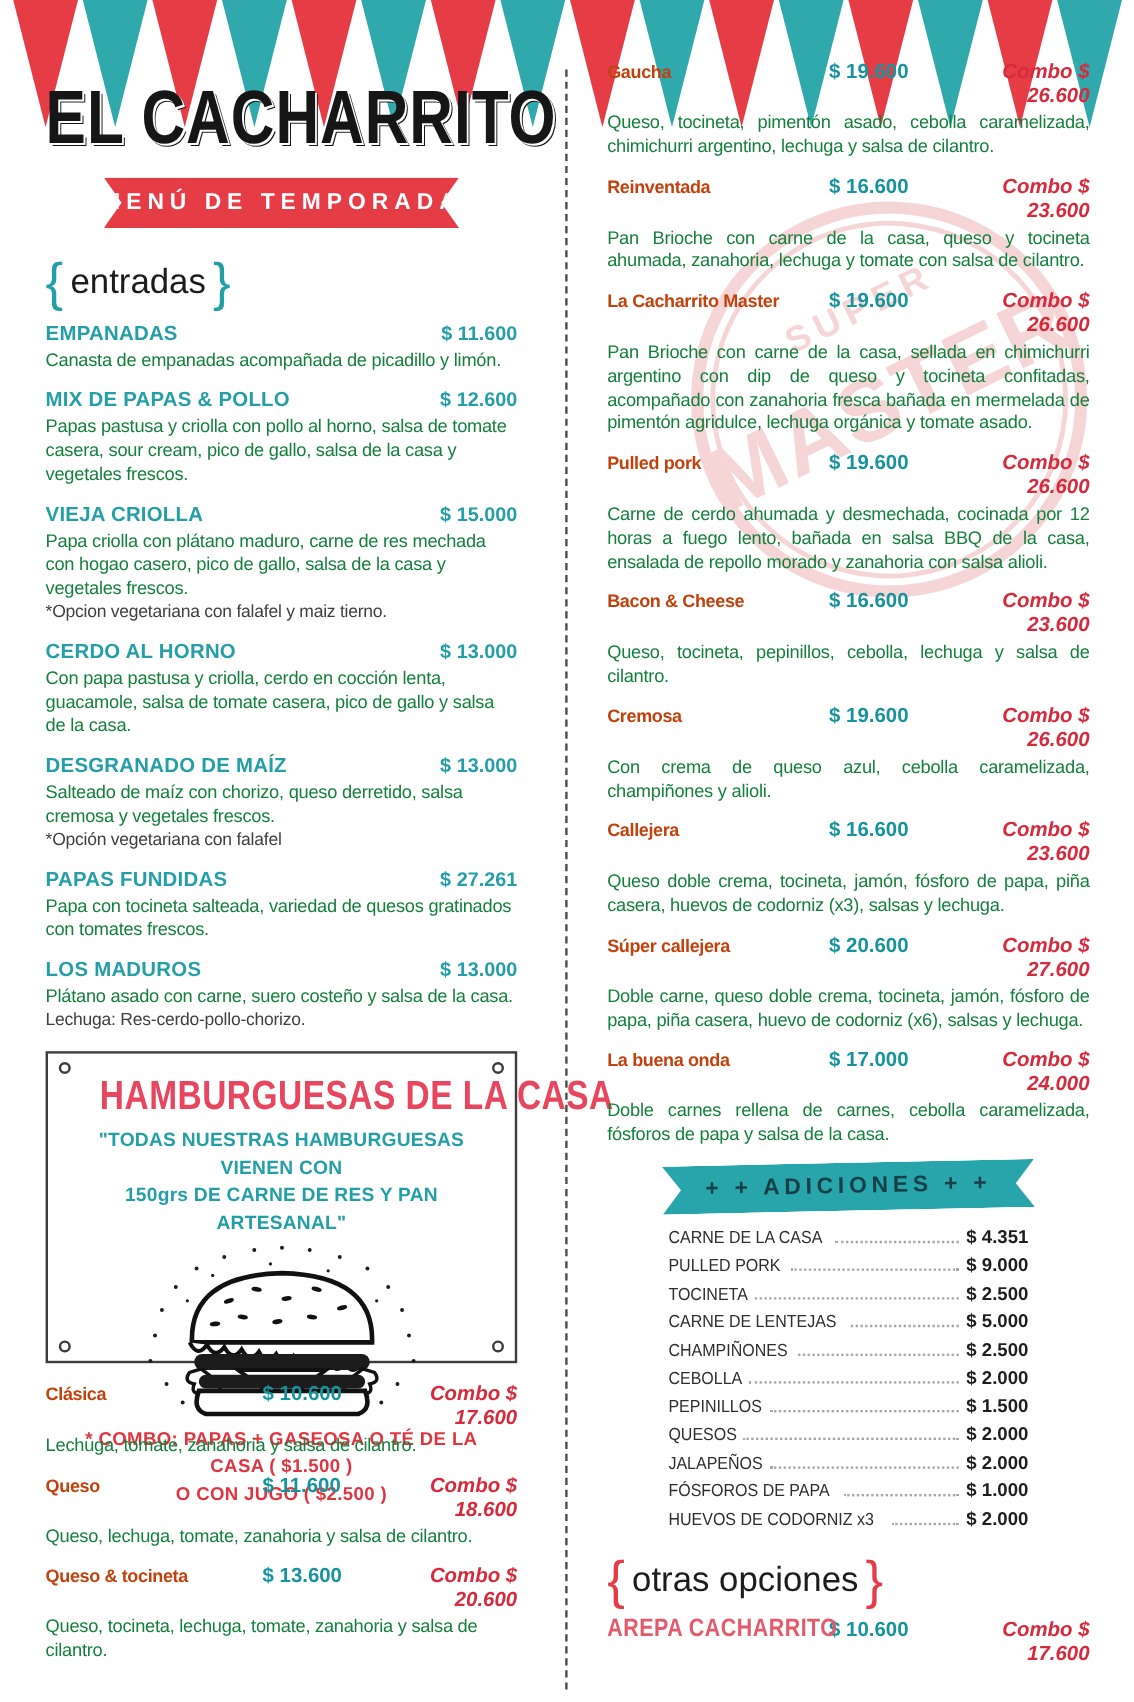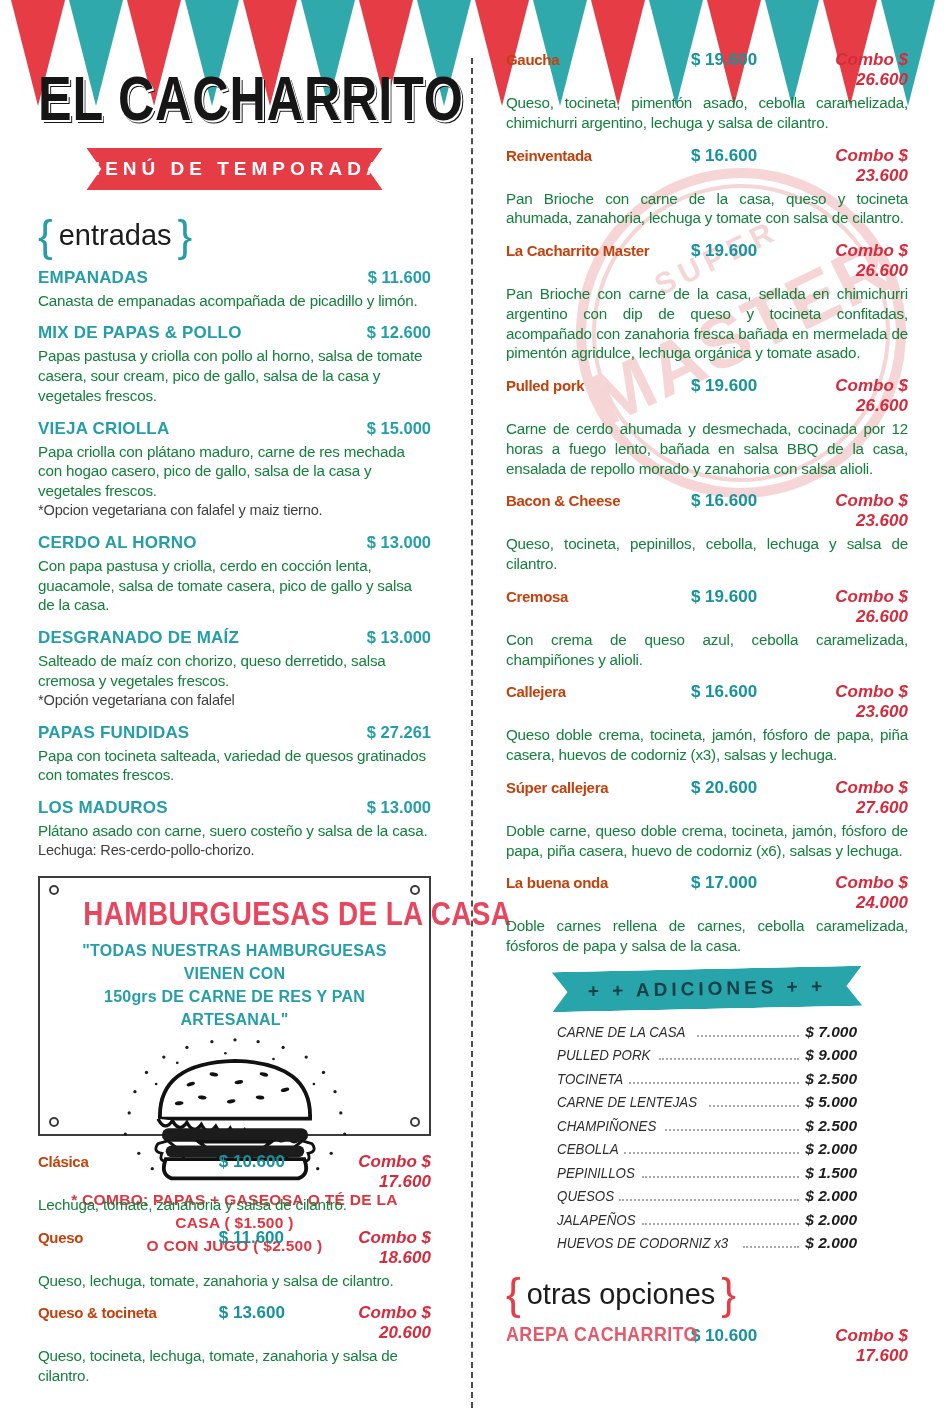--- a/index.html
+++ b/index.html
@@ -63,21 +63,21 @@
   .stamp-ring{position:absolute;inset:0;border:10px solid #d96060;border-radius:50%;box-shadow:inset 0 0 0 6px #fff, inset 0 0 0 10px #d96060;}
   .stamp-text{position:absolute;top:50%;left:50%;transform:translate(-50%,-50%) rotate(-8deg);
     font-weight:900;font-size:74px;color:#d96060;letter-spacing:2px;}
   .stamp-text2{position:absolute;top:26%;left:50%;transform:translate(-50%,-50%) rotate(-8deg);
     font-weight:800;font-size:30px;color:#d96060;letter-spacing:6px;}
   
   .add-banner{margin:10px auto 14px;width:310px;height:40px;background:#28a4ab;transform:rotate(-1.2deg);
     clip-path:polygon(0 0,100% 0,95% 50%,100% 100%,0 100%,5% 50%);
     display:flex;align-items:center;justify-content:center;}
   .add-banner span{color:#163f46;font-weight:700;font-size:19px;letter-spacing:4px;white-space:nowrap;}
-  .add-list{width:300px;margin:12px auto;font-style:italic;}
+  .add-list{width:300px;margin:12px auto;}
   .add-row{display:flex;align-items:baseline;margin-bottom:5.5px;}
   .add-name{font-size:14.5px;color:#2e2e2e;letter-spacing:0px;white-space:nowrap;transform:scaleX(0.92);transform-origin:left;}
   .add-dots{flex:1;border-bottom:2px dotted #a8a8a8;margin:0 6px 3px 0px;min-width:20px;}
   .add-price{font-weight:700;font-size:15.5px;color:#1d1d1d;white-space:nowrap;}
   
   .oo-name{color:var(--accent-pink);font-weight:700;font-size:21px;white-space:nowrap;
     transform:scaleX(0.85);transform-origin:left;letter-spacing:0.5px;width:46%;}
 </style>
 </head>
 <body>
@@ -372,21 +372,21 @@
     </div>
 
   <div class="add-banner">
     <span>+ + ADICIONES + +</span>
   </div>
   <div class="add-list">
 
       <div class="add-row">
         <span class="add-name">CARNE DE LA CASA</span>
         <span class="add-dots"></span>
-        <span class="add-price">$ 7.000</span>
+        <span class="add-price">$ 4.351</span>
       </div>
 
       <div class="add-row">
         <span class="add-name">PULLED PORK</span>
         <span class="add-dots"></span>
         <span class="add-price">$ 9.000</span>
       </div>
 
       <div class="add-row">
         <span class="add-name">TOCINETA</span>
@@ -423,20 +423,25 @@
         <span class="add-dots"></span>
         <span class="add-price">$ 2.000</span>
       </div>
 
       <div class="add-row">
         <span class="add-name">JALAPEÑOS</span>
         <span class="add-dots"></span>
         <span class="add-price">$ 2.000</span>
       </div>
 
+      <div class="add-row">
+        <span class="add-name">FÓSFOROS DE PAPA</span>
+        <span class="add-dots"></span>
+        <span class="add-price">$ 1.000</span>
+      </div>
 
       <div class="add-row">
         <span class="add-name">HUEVOS DE CODORNIZ x3</span>
         <span class="add-dots"></span>
         <span class="add-price">$ 2.000</span>
       </div>
     </div>
 
   <div class="brace-head" style="margin-top:22px;margin-bottom:8px">
     <span class="brace red">{</span>

